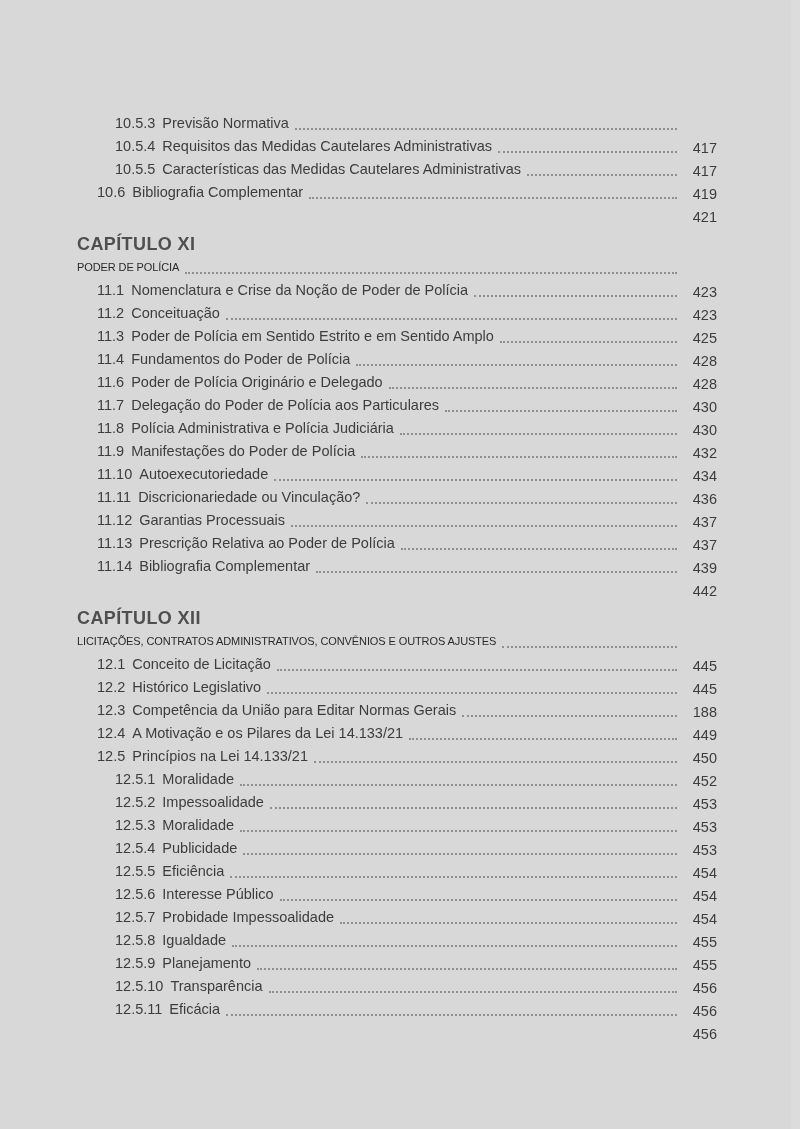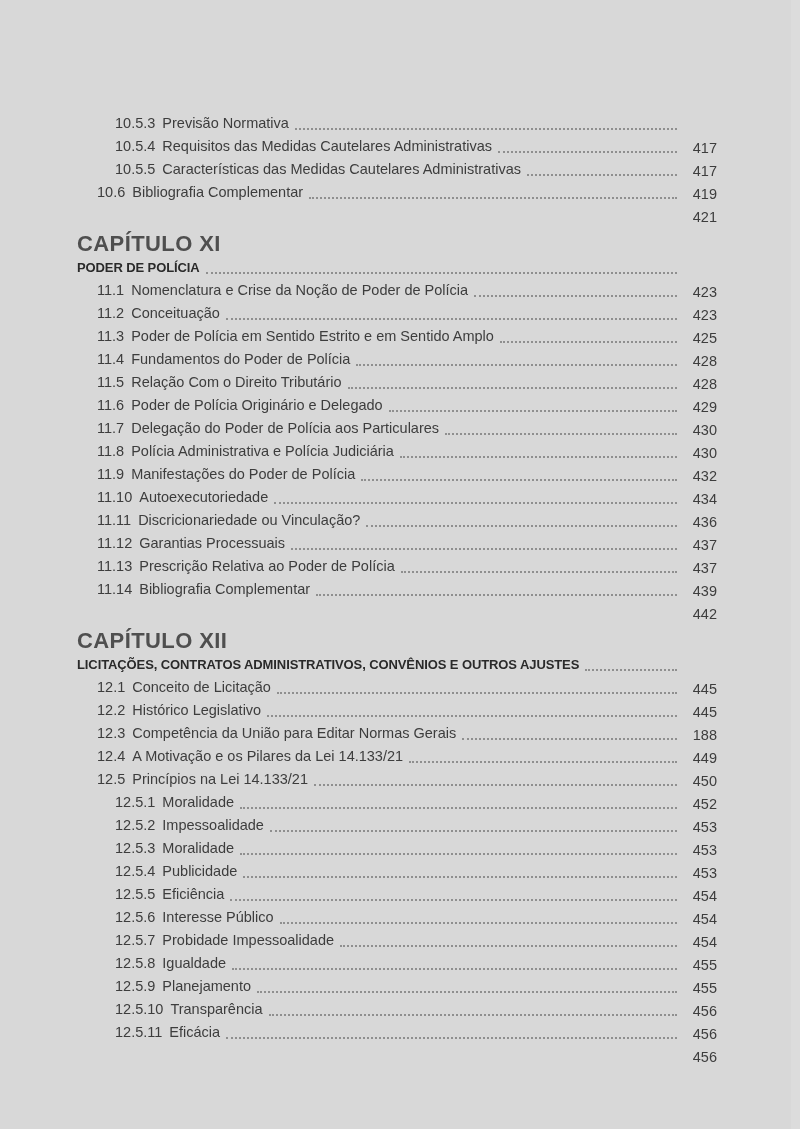--- a/index.html
+++ b/index.html
@@ -28,25 +28,25 @@
   .leader{
     flex:1 1 auto;min-width:12px;
     align-self:flex-end;height:0;
     border-bottom:2px dotted var(--dots-color,#8f8f8f);
     margin:0 0 5px 6px;
   }
   .pagenum{flex:0 0 40px;text-align:right;white-space:nowrap;margin-top:25px;}
   .chapter-label{
     margin-top:28px;
     height:24px;line-height:24px;
-    font-weight:bold;font-size:22px;letter-spacing:.4px;
+    font-weight:bold;font-size:18px;letter-spacing:.4px;
     color:var(--chlabel-color,#4f4f4f);
   }
   .title-row .title{
-    font-weight:bold;font-size:13px;letter-spacing:-.1px;
+    font-weight:normal;font-size:11px;letter-spacing:-.1px;
     color:var(--chtitle-color,#2a2a2a);
   }
 </style>
 </head>
 <body>
 
 <div class="page">
   <div class="page-edge"></div>
   <div class="toc">
       <div class="toc-section">
@@ -100,26 +100,20 @@
           <span class="leader"></span>
           <span class="pagenum">428</span>
         </div>
         <div class="row lvl2">
           <span class="num">11.4</span>
           <span class="title">Fundamentos do Poder de Polícia</span>
           <span class="leader"></span>
           <span class="pagenum">428</span>
         </div>
         <div class="row lvl2">
-          <span class="num">11.5</span>
-          <span class="title">Relação Com o Direito Tributário</span>
-          <span class="leader"></span>
-          <span class="pagenum">429</span>
-        </div>
-        <div class="row lvl2">
           <span class="num">11.6</span>
           <span class="title">Poder de Polícia Originário e Delegado</span>
           <span class="leader"></span>
           <span class="pagenum">430</span>
         </div>
         <div class="row lvl2">
           <span class="num">11.7</span>
           <span class="title">Delegação do Poder de Polícia aos Particulares</span>
           <span class="leader"></span>
           <span class="pagenum">430</span>

